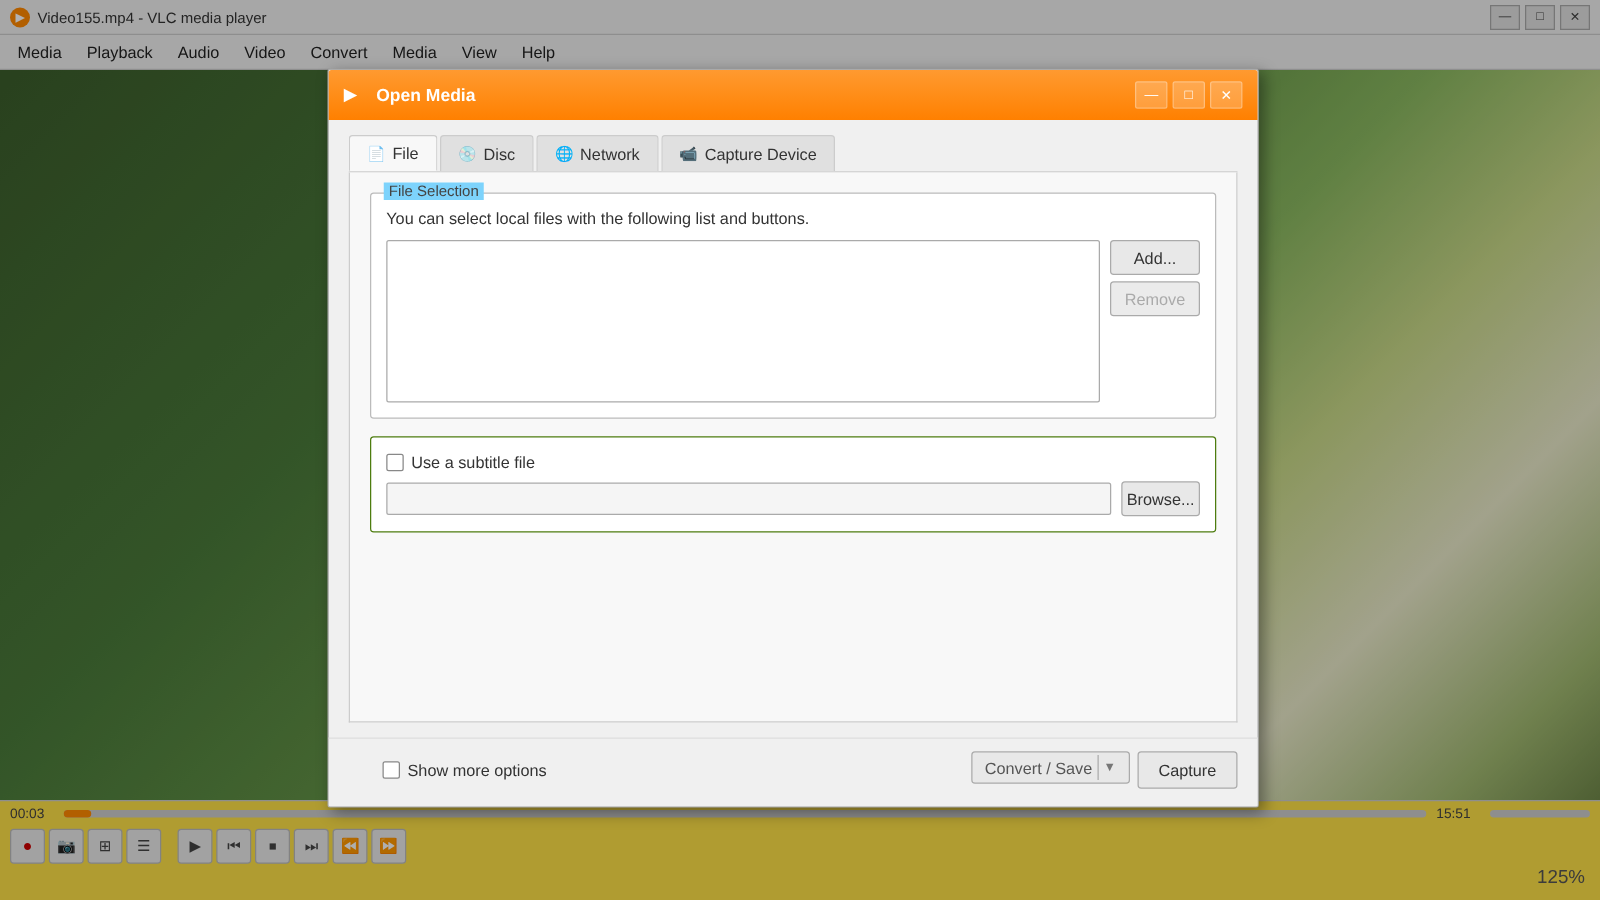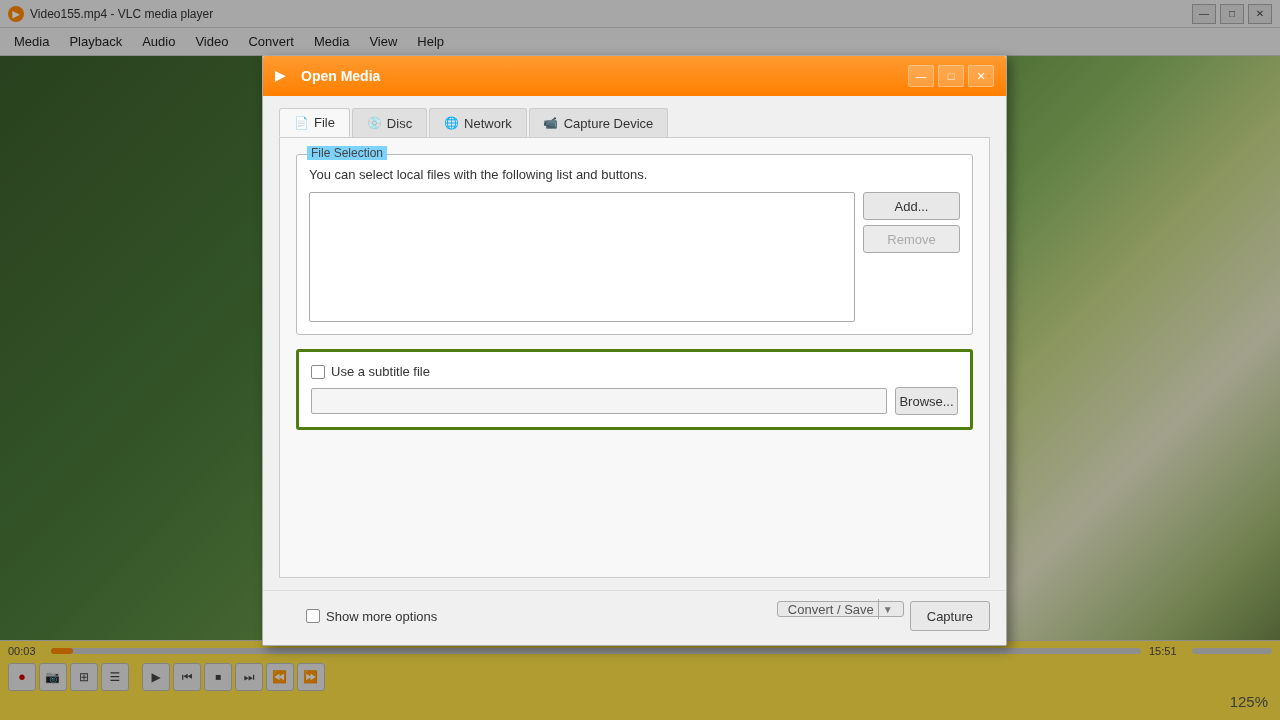--- a/index.html
+++ b/index.html
@@ -288,39 +288,39 @@
       background: white;
       border: 1px solid #aaa;
       border-radius: 2px;
     }
     .file-list-buttons {
       display: flex;
       flex-direction: column;
       gap: 5px;
     }
     .file-btn {
-      width: 97px;
+      width: 72px;
       height: 28px;
       background: #e8e8e8;
       border: 1px solid #aaa;
       border-radius: 3px;
       cursor: pointer;
       font-size: 13px;
       color: #333;
       display: flex; align-items: center; justify-content: center;
     }
     .file-btn:disabled, .file-btn.disabled {
       color: #aaa;
       cursor: default;
       background: #ebebeb;
     }
 
     
     .subtitle-section {
-      border: 3px solid #4d7c0f;
+      border: 1px solid #4d7c0f;
       border-radius: 3px;
       padding: 12px;
       background: white;
     }
     .subtitle-row {
       display: flex;
       align-items: center;
       gap: 8px;
       margin-bottom: 8px;
     }
@@ -381,21 +381,21 @@
       font-size: 13px;
       color: #333;
       flex: 1;
       padding-left: 27px;
     }
     .bottom-buttons {
       display: flex;
       gap: 6px;
     }
     .convert-btn {
-      height: 16px;
+      height: 26px;
       background: #e8e8e8;
       border: 1px solid #aaa;
       border-radius: 3px;
       cursor: pointer;
       font-size: 13px;
       color: #555;
       display: flex; align-items: center;
       padding: 0 10px;
       gap: 4px;
     }

